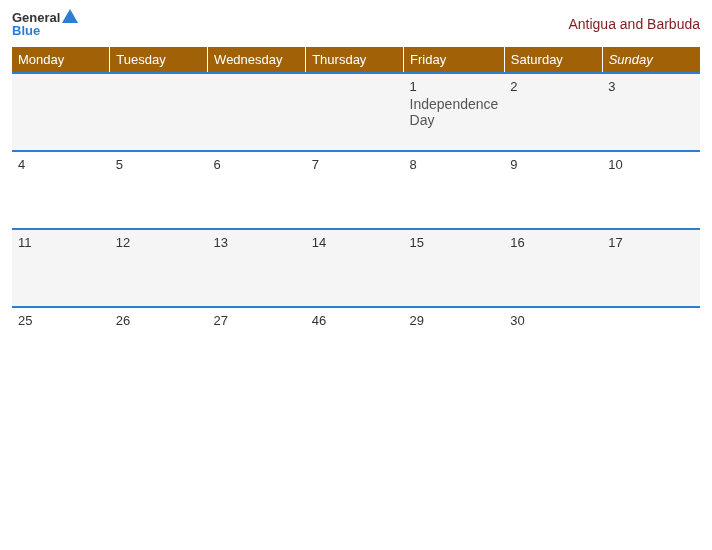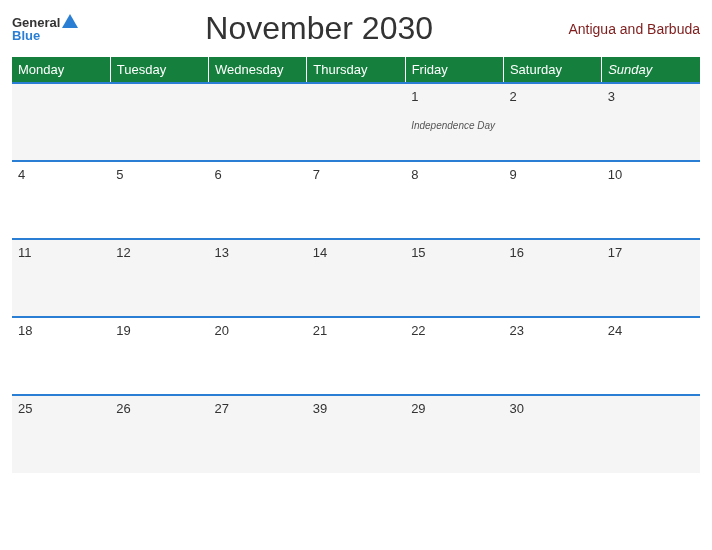--- a/index.html
+++ b/index.html
@@ -64,21 +64,21 @@
       font-size: 14px;
       color: #7f1d1d;
       text-align: right;
       min-width: 140px;
     }
     .calendar-table {
       width: 100%;
       border-collapse: collapse;
     }
     .calendar-table thead tr th {
-      background: #15803d;
+      background: #a16207;
       color: #fff;
       font-size: 13px;
       font-weight: normal;
       padding: 5px 6px;
       text-align: left;
       border-right: 1px solid #fff;
     }
     .calendar-table thead tr th:last-child {
       border-right: none;
       font-style: italic;
@@ -98,40 +98,38 @@
     }
     .calendar-table tbody tr:nth-child(odd) td {
       background: #f5f5f5;
     }
     .day-number {
       font-size: 13px;
       color: #333;
       display: block;
     }
     .event-label {
-      font-size: 10px;
+      font-size: 14px;
       color: #555;
       display: block;
-      margin-top: 16px;
-      font-style: italic;
+      margin-top: 2px;
     }
   </style>
 </head>
 <body>
 
 <div class="calendar-container">
   <div class="header">
     <div class="logo">
       <div class="logo-line">
         <span class="logo-general">General</span>
         <div class="logo-triangle"></div>
       </div>
       <span class="logo-blue">Blue</span>
     </div>
-    <div class="month-title">November 2030</div>
     <div class="country-name">Antigua and Barbuda</div>
   </div>
 
   <table class="calendar-table">
     <thead>
       <tr>
       <th>Monday</th>
           <th>Tuesday</th>
           <th>Wednesday</th>
           <th>Thursday</th>
@@ -198,53 +196,30 @@
           </td>
           <td>
             <span class="day-number">16</span>
           </td>
           <td>
             <span class="day-number">17</span>
           </td>
         </tr>
         <tr>
           <td>
-            <span class="day-number">18</span>
-          </td>
-          <td>
-            <span class="day-number">19</span>
-          </td>
-          <td>
-            <span class="day-number">20</span>
-          </td>
-          <td>
-            <span class="day-number">21</span>
-          </td>
-          <td>
-            <span class="day-number">22</span>
-          </td>
-          <td>
-            <span class="day-number">23</span>
-          </td>
-          <td>
-            <span class="day-number">24</span>
-          </td>
-        </tr>
-        <tr>
-          <td>
             <span class="day-number">25</span>
           </td>
           <td>
             <span class="day-number">26</span>
           </td>
           <td>
             <span class="day-number">27</span>
           </td>
           <td>
-            <span class="day-number">39</span>
+            <span class="day-number">46</span>
           </td>
           <td>
             <span class="day-number">29</span>
           </td>
           <td>
             <span class="day-number">30</span>
           </td>
           <td></td>
         </tr>
       </tbody>

